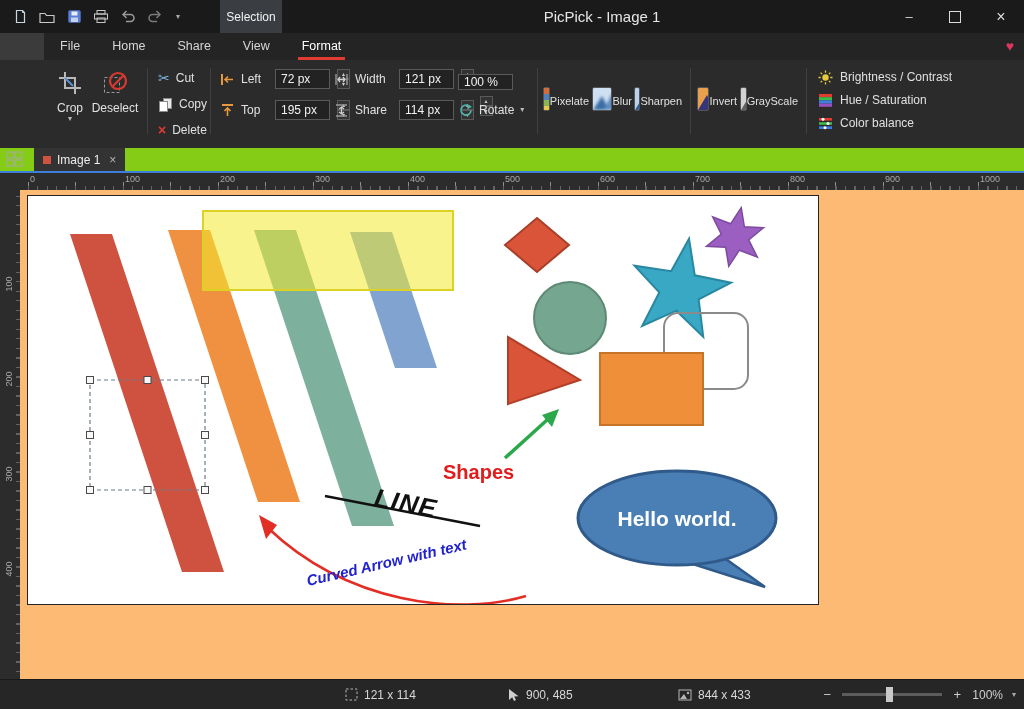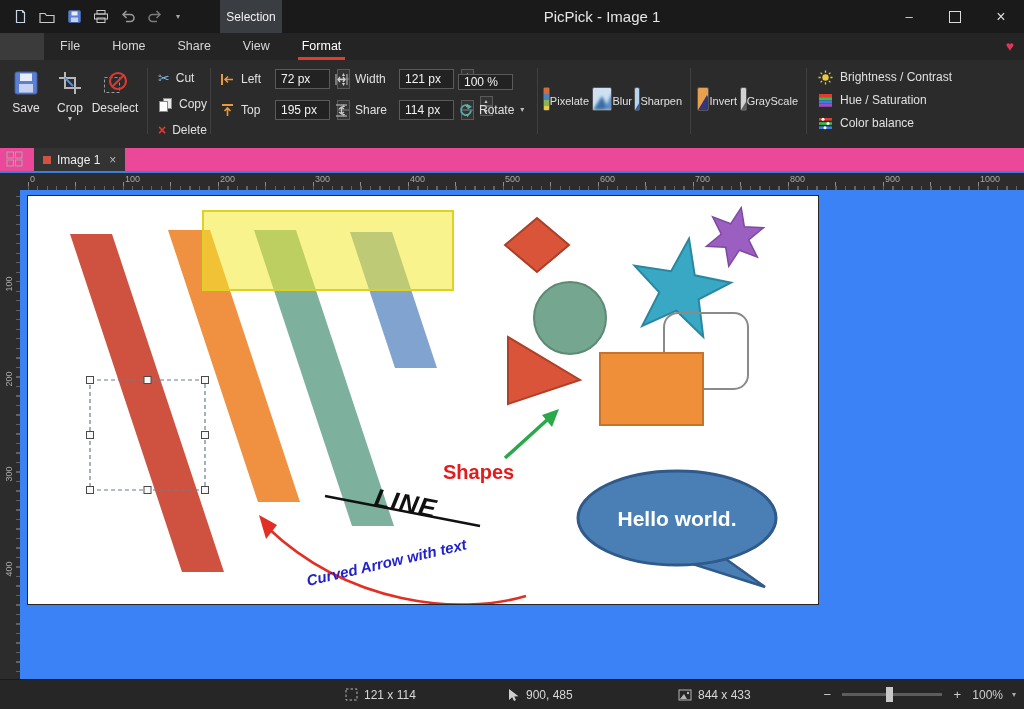--- a/index.html
+++ b/index.html
@@ -35,37 +35,37 @@
   .spin-box{width:48px;height:18px;background:#222;border:1px solid #5a5a5a;color:#f2f2f2;display:flex;align-items:center;padding-left:5px;font-size:12px;}
   .spin-arrows{width:13px;height:20px;display:flex;flex-direction:column;margin-left:1px;}
   .spin-arrows span{flex:1;background:#333;border:1px solid #5a5a5a;font-size:6px;line-height:8px;text-align:center;color:#ccc;}
   .fx-btn{position:absolute;top:6px;height:62px;display:flex;flex-direction:row;align-items:center;padding-top:3px;box-sizing:border-box;border-radius:3px;}
   .fx-btn .lbl{margin-top:5px;font-size:11px;color:#e0e0e0;}
   .thumb{width:26px;height:22px;border-radius:2px;overflow:hidden;border:1px solid #555;}
   .adj-row{position:absolute;left:818px;display:flex;align-items:center;gap:7px;height:18px;font-size:12px;color:#e0e0e0;}
   .group-label{position:absolute;top:129px;left:690px;width:100px;text-align:center;color:#b5b5b5;font-size:11px;}
   #collapse{position:absolute;right:8px;top:128px;width:18px;height:14px;display:flex;align-items:center;justify-content:center;}
   
-  #tabbar{position:absolute;top:148px;left:0;width:1024px;height:23px;background:#ec4899;}
+  #tabbar{position:absolute;top:148px;left:0;width:1024px;height:23px;background:#84cc16;}
   .tab-grid{position:absolute;left:6px;top:3px;}
   .doc-tab{position:absolute;left:34px;top:0;height:23px;background:#333;display:flex;align-items:center;gap:6px;padding:0 9px;font-size:12px;color:#eee;}
   .tab-square{width:8px;height:8px;background:#cf5240;display:inline-block;}
   .tab-close{color:#b5b5b5;font-size:12px;margin-left:3px;}
   #accent-line{position:absolute;top:171px;left:0;width:1024px;height:2px;background:#3d7edb;}
   
   #corner{position:absolute;top:173px;left:0;width:20px;height:17px;background:#2c2c2c;border-right:1px solid #1f1f1f;border-bottom:1px solid #1f1f1f;}
   #hruler{position:absolute;top:173px;left:20px;width:1004px;height:17px;background-color:#2c2c2c;border-bottom:1px solid #1f1f1f;
     background-image:repeating-linear-gradient(to right,#636363 0 1px,transparent 1px 9.5px),repeating-linear-gradient(to right,#8d8d8d 0 1px,transparent 1px 47.5px);
     background-size:100% 4px,100% 8px;background-position:8px bottom,8px bottom;background-repeat:no-repeat,no-repeat;}
   .hnum{position:absolute;top:1px;font-size:9px;color:#a9a9a9;}
   #vruler{position:absolute;top:190px;left:0;width:20px;height:490px;background-color:#2c2c2c;border-right:1px solid #1f1f1f;
     background-image:repeating-linear-gradient(to bottom,#636363 0 1px,transparent 1px 9.5px);
     background-size:4px 100%;background-position:16px 6px;background-repeat:no-repeat;}
   .vnum{position:absolute;left:-4px;width:26px;text-align:center;font-size:9px;color:#a9a9a9;transform:rotate(-90deg);}
-  #canvas-area{position:absolute;top:190px;left:20px;width:1004px;height:490px;background:#3b82f6;overflow:hidden;}
+  #canvas-area{position:absolute;top:190px;left:20px;width:1004px;height:490px;background:#fdba74;overflow:hidden;}
   #page{position:absolute;left:8px;top:6px;width:790px;height:408px;background:#fff;box-shadow:0 0 0 1px #262626;}
   
   #statusbar{position:absolute;bottom:0;left:0;width:1024px;height:29px;background:#262626;border-top:1px solid #191919;}
   .sb-item{position:absolute;top:0;height:29px;display:flex;align-items:center;gap:6px;font-size:12px;color:#d8d8d8;}
   #sb-zoom{position:absolute;right:8px;top:0;height:29px;display:flex;align-items:center;gap:9px;color:#cfcfcf;}
   .zoom-track{position:relative;width:100px;height:3px;background:#5c5c5c;}
   .zoom-thumb{position:absolute;left:44px;top:-6px;width:7px;height:15px;background:#c9c9c9;}
   .zoom-sign{font-size:13px;width:12px;text-align:center;}
 </style>
 </head>
@@ -127,28 +127,20 @@
   <span class="menu-item">File</span>
   <span class="menu-item">Home</span>
   <span class="menu-item">Share</span>
   <span class="menu-item">View</span>
   <span class="menu-item active">Format</span>
 </div>
 <div class="heart">♥</div>
 
 <div id="ribbon">
 
-  <div class="btn-big" style="left:4px;">
-    <svg width="26" height="26">
-        <rect x="2" y="2" width="22" height="22" rx="2" fill="#5b7fd4" stroke="#44609f"></rect>
-        <rect x="7" y="3.5" width="12" height="7.5" fill="#e9edf8"></rect>
-        <rect x="6" y="14" width="14" height="8.5" fill="#c8d2ee"></rect>
-      </svg>
-    <span class="lbl">Save</span>
-  </div>
 
   <div class="btn-big" style="left:48px;">
     <svg width="26" height="26">
         <path d="M8 2v16h16" fill="none" stroke="#b8b8b8" stroke-width="2"></path>
         <path d="M2 8h16v16" fill="none" stroke="#b8b8b8" stroke-width="2"></path>
         <path d="M8 8l8 8" stroke="#5b8fd4" stroke-width="2"></path>
       </svg>
     <span class="lbl">Crop</span>
     <span class="caret">▾</span>
   </div>

